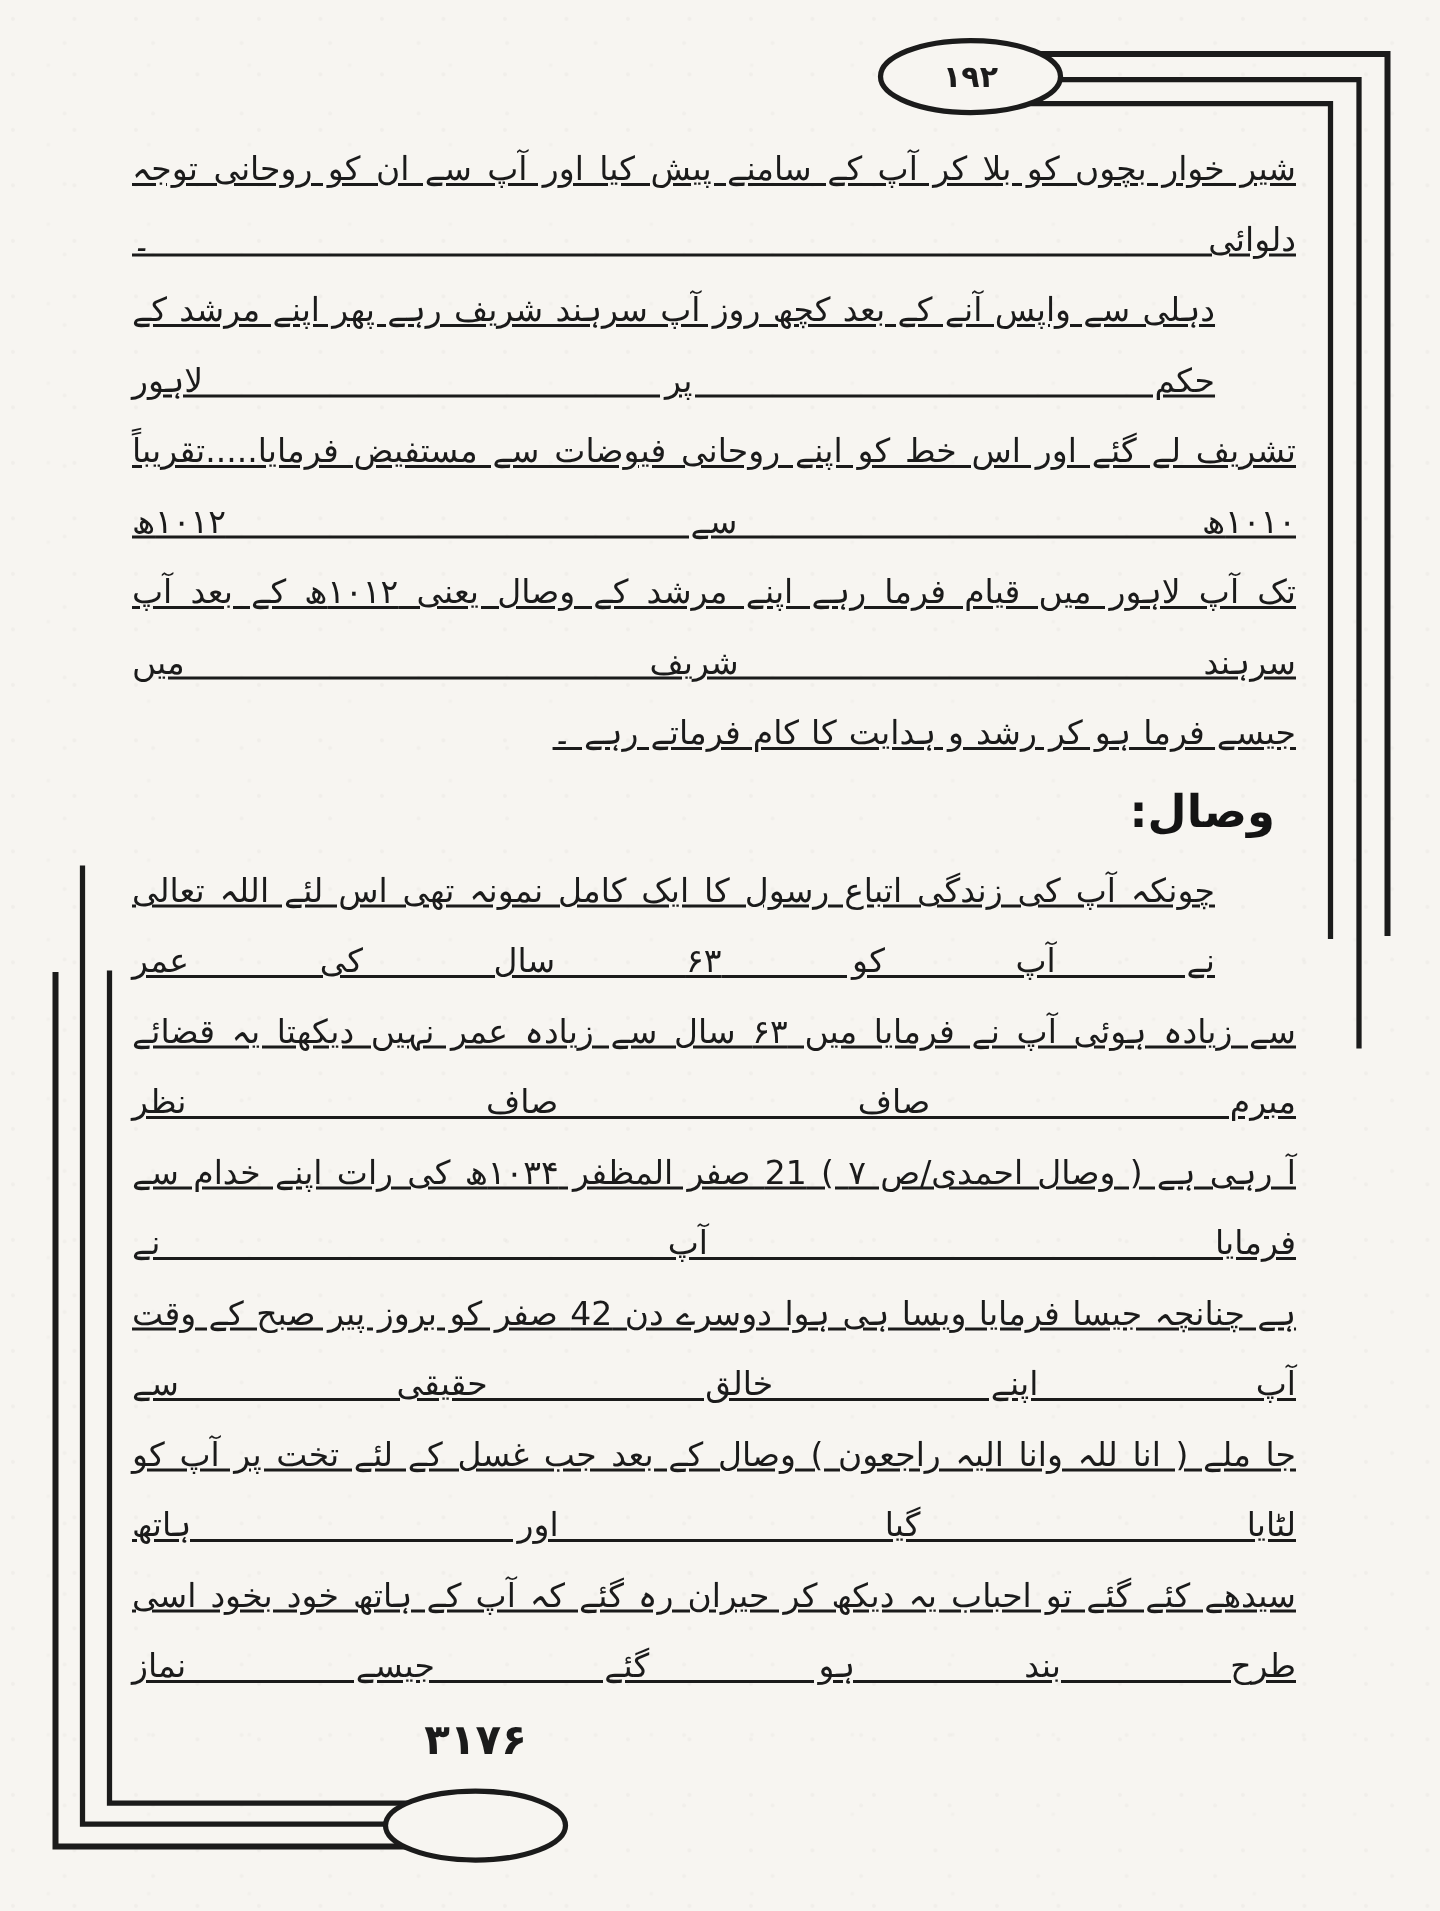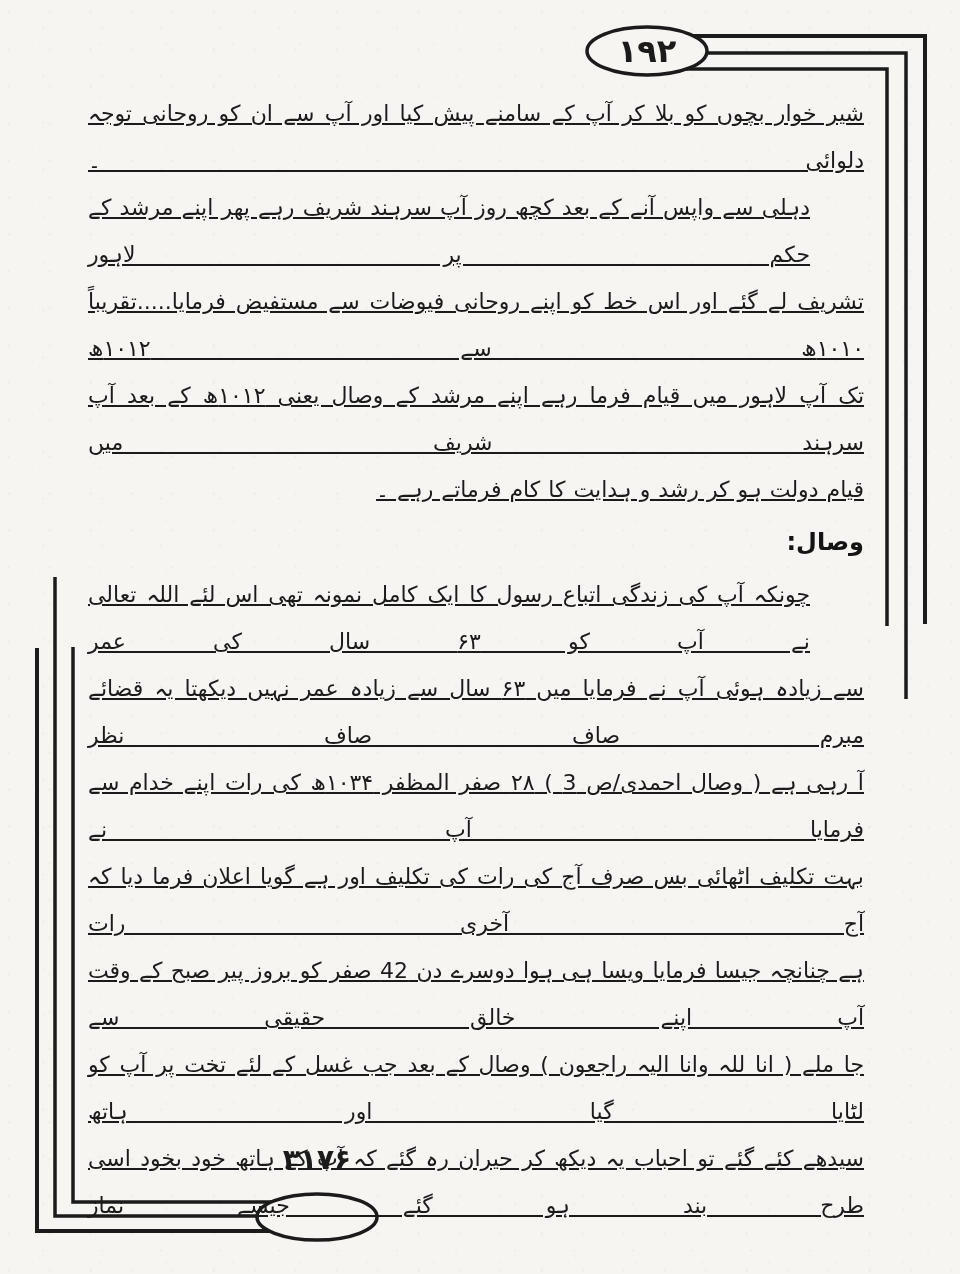--- a/index.html
+++ b/index.html
@@ -24,21 +24,21 @@
     position: absolute; left: 0; top: 0;
     pointer-events: none;
   }
   .badge {
     position: absolute;
     display: flex; align-items: center; justify-content: center;
     direction: rtl;
     font-weight: bold;
     color: #1b1b1b;
   }
-  .badge-top    { left: 588px; top: 28px;  width: 118px; height: 46px; font-size: 32px; }
+  .badge-top    { left: 588px; top: 28px;  width: 118px; height: 46px; font-size: 20px; }
   .badge-bottom { left: 258px; top: 1137px; width: 118px; height: 44px; font-size: 28px; }
   .content {
     position: absolute;
     top: 90px; left: 88px; right: 96px;
     direction: rtl;
   }
   .para { margin: 0; }
   .ln {
     font-size: 22px;
     line-height: 47px;
@@ -47,21 +47,21 @@
     text-align-last: justify;
     word-spacing: 1px;
     text-decoration: underline;
   }
   .ln-right  { text-align: right;  text-align-last: right; }
   .ln-indent { padding-right: 54px; }
   .hd {
     font-weight: bold;
     color: #141414;
   }
-  .hd-sm { font-size: 24px; line-height: 54px; margin: 2px 0 2px 0; }
+  .hd-sm { font-size: 30px; line-height: 54px; margin: 2px 14px 2px 0; }
 </style>
 </head>
 <body>
 
 <div class="page">
 
   <svg class="border-art" width="960" height="1274" viewBox="0 0 960 1274" fill="none" stroke="#1b1b1b">
 
     <g>
       <path d="M 660 36 H 925 V 624" stroke-width="4"></path>
@@ -87,27 +87,26 @@
   </div>
 
   <main class="content" id="content">
       <div class="para">
         <div class="ln ln-justify">شیر خوار بچوں کو بلا کر آپ کے سامنے پیش کیا اور آپ سے ان کو روحانی توجہ دلوائی ۔</div>
       </div>
       <div class="para">
         <div class="ln ln-justify ln-indent">دہلی سے واپس آنے کے بعد کچھ روز آپ سرہند شریف رہے پھر اپنے مرشد کے حکم پر لاہور</div>
         <div class="ln ln-justify">تشریف لے گئے اور اس خط کو اپنے روحانی فیوضات سے مستفیض فرمایا.....تقریباً ۱۰۱۰ھ سے ۱۰۱۲ھ</div>
         <div class="ln ln-justify">تک آپ لاہور میں قیام فرما رہے اپنے مرشد کے وصال یعنی ۱۰۱۲ھ کے بعد آپ سرہند شریف میں</div>
-        <div class="ln ln-right">قیام دولت ہو کر رشد و ہدایت کا کام فرماتے رہے ۔</div>
+        <div class="ln ln-right">جیسے فرما ہو کر رشد و ہدایت کا کام فرماتے رہے ۔</div>
       </div>
       <div class="hd hd-sm" style="text-align: right;">وصال:</div>
       <div class="para">
         <div class="ln ln-justify ln-indent">چونکہ آپ کی زندگی اتباع رسول کا ایک کامل نمونہ تھی اس لئے اللہ تعالی نے آپ کو ۶۳ سال کی عمر</div>
         <div class="ln ln-justify">سے زیادہ ہوئی آپ نے فرمایا میں ۶۳ سال سے زیادہ عمر نہیں دیکھتا یہ قضائے مبرم صاف صاف نظر</div>
-        <div class="ln ln-justify">آ رہی ہے ( وصال احمدی/ص 3 ) ۲۸ صفر المظفر ۱۰۳۴ھ کی رات اپنے خدام سے فرمایا آپ نے</div>
-        <div class="ln ln-justify">بہت تکلیف اٹھائی بس صرف آج کی رات کی تکلیف اور ہے گویا اعلان فرما دیا کہ آج آخری رات</div>
+        <div class="ln ln-justify">آ رہی ہے ( وصال احمدی/ص ۷ ) 21 صفر المظفر ۱۰۳۴ھ کی رات اپنے خدام سے فرمایا آپ نے</div>
         <div class="ln ln-justify">ہے چنانچہ جیسا فرمایا ویسا ہی ہوا دوسرے دن 42 صفر کو بروز پیر صبح کے وقت آپ اپنے خالق حقیقی سے</div>
         <div class="ln ln-justify">جا ملے ( انا للہ وانا الیہ راجعون ) وصال کے بعد جب غسل کے لئے تخت پر آپ کو لٹایا گیا اور ہاتھ</div>
         <div class="ln ln-justify">سیدھے کئے گئے تو احباب یہ دیکھ کر حیران رہ گئے کہ آپ کے ہاتھ خود بخود اسی طرح بند ہو گئے جیسے نماز</div>
       </div>
     </main>
 
 </div>
 
 </body></html>

